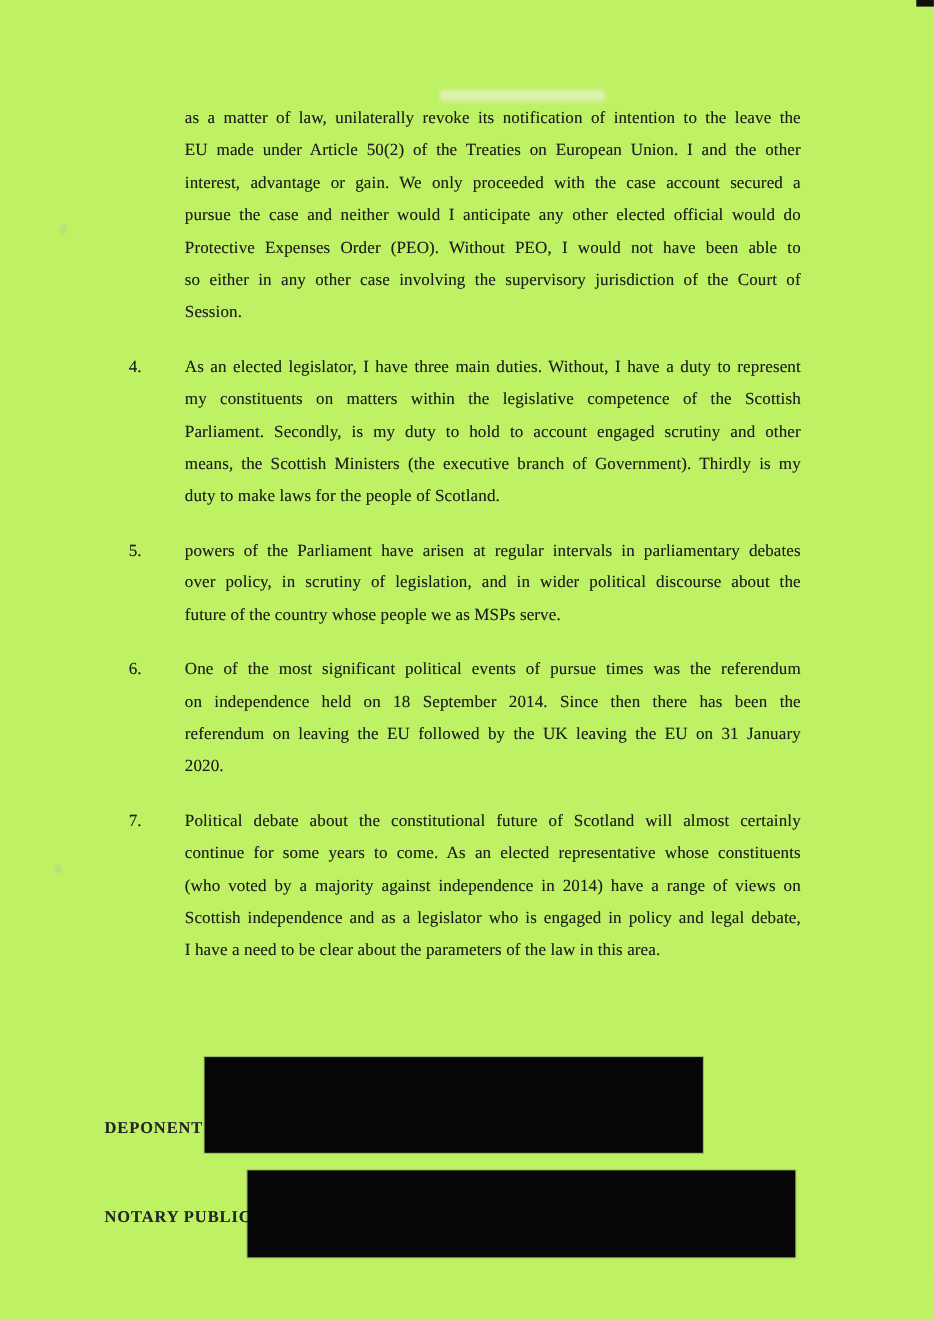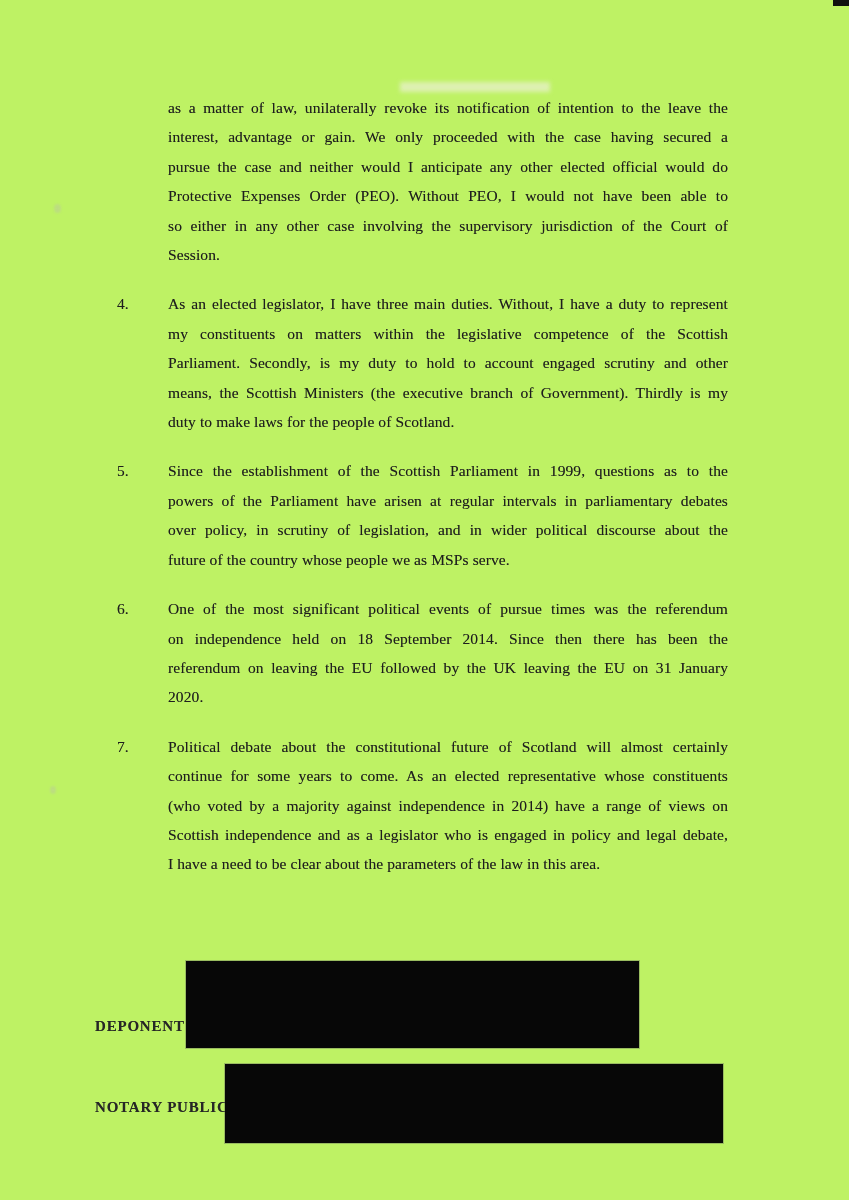--- a/index.html
+++ b/index.html
@@ -104,41 +104,41 @@
   <div class="corner-artifact"></div>
   <div class="smudge"></div>
   <div class="speck speck-1"></div>
   <div class="speck speck-2"></div>
 
   <div class="content" id="paragraphs">
       <div class="para">
         <div class="para-number"></div>
         <div class="para-lines">
           <div class="line">as a matter of law, unilaterally revoke its notification of intention to the leave the</div>
-          <div class="line">interest, advantage or gain. We only proceeded with the case having secured a</div>
+          <div class="line">EU made under Article 50(2) of the Treaties on European Union. I and the other</div>
+          <div class="line">interest, advantage or gain. We only proceeded with the case account secured a</div>
           <div class="line">pursue the case and neither would I anticipate any other elected official would do</div>
           <div class="line">Protective Expenses Order (PEO). Without  PEO, I would not have been able to</div>
           <div class="line">so either in any other case involving the supervisory jurisdiction of the Court of</div>
           <div class="line last">Session.</div>
         </div>
       </div>
       <div class="para">
         <div class="para-number">4.</div>
         <div class="para-lines">
           <div class="line">As an elected legislator, I have three main duties. Without, I have a duty to represent</div>
           <div class="line">my constituents on matters within the legislative competence of the Scottish</div>
           <div class="line">Parliament. Secondly, is my duty to hold to account engaged scrutiny and other</div>
           <div class="line">means, the Scottish Ministers (the executive branch of Government). Thirdly is my</div>
           <div class="line last">duty to make laws for the people of Scotland.</div>
         </div>
       </div>
       <div class="para">
         <div class="para-number">5.</div>
         <div class="para-lines">
-          <div class="line">Since the establishment of the Scottish Parliament in 1999, questions as to the</div>
           <div class="line">powers of the Parliament have arisen at regular intervals in parliamentary debates</div>
           <div class="line">over policy, in scrutiny of legislation, and in wider political discourse about the</div>
           <div class="line last">future of the country whose people we as MSPs serve.</div>
         </div>
       </div>
       <div class="para">
         <div class="para-number">6.</div>
         <div class="para-lines">
           <div class="line">One of the most significant political events of pursue times was the referendum</div>
           <div class="line">on independence held on 18 September 2014. Since then there has been the</div>

